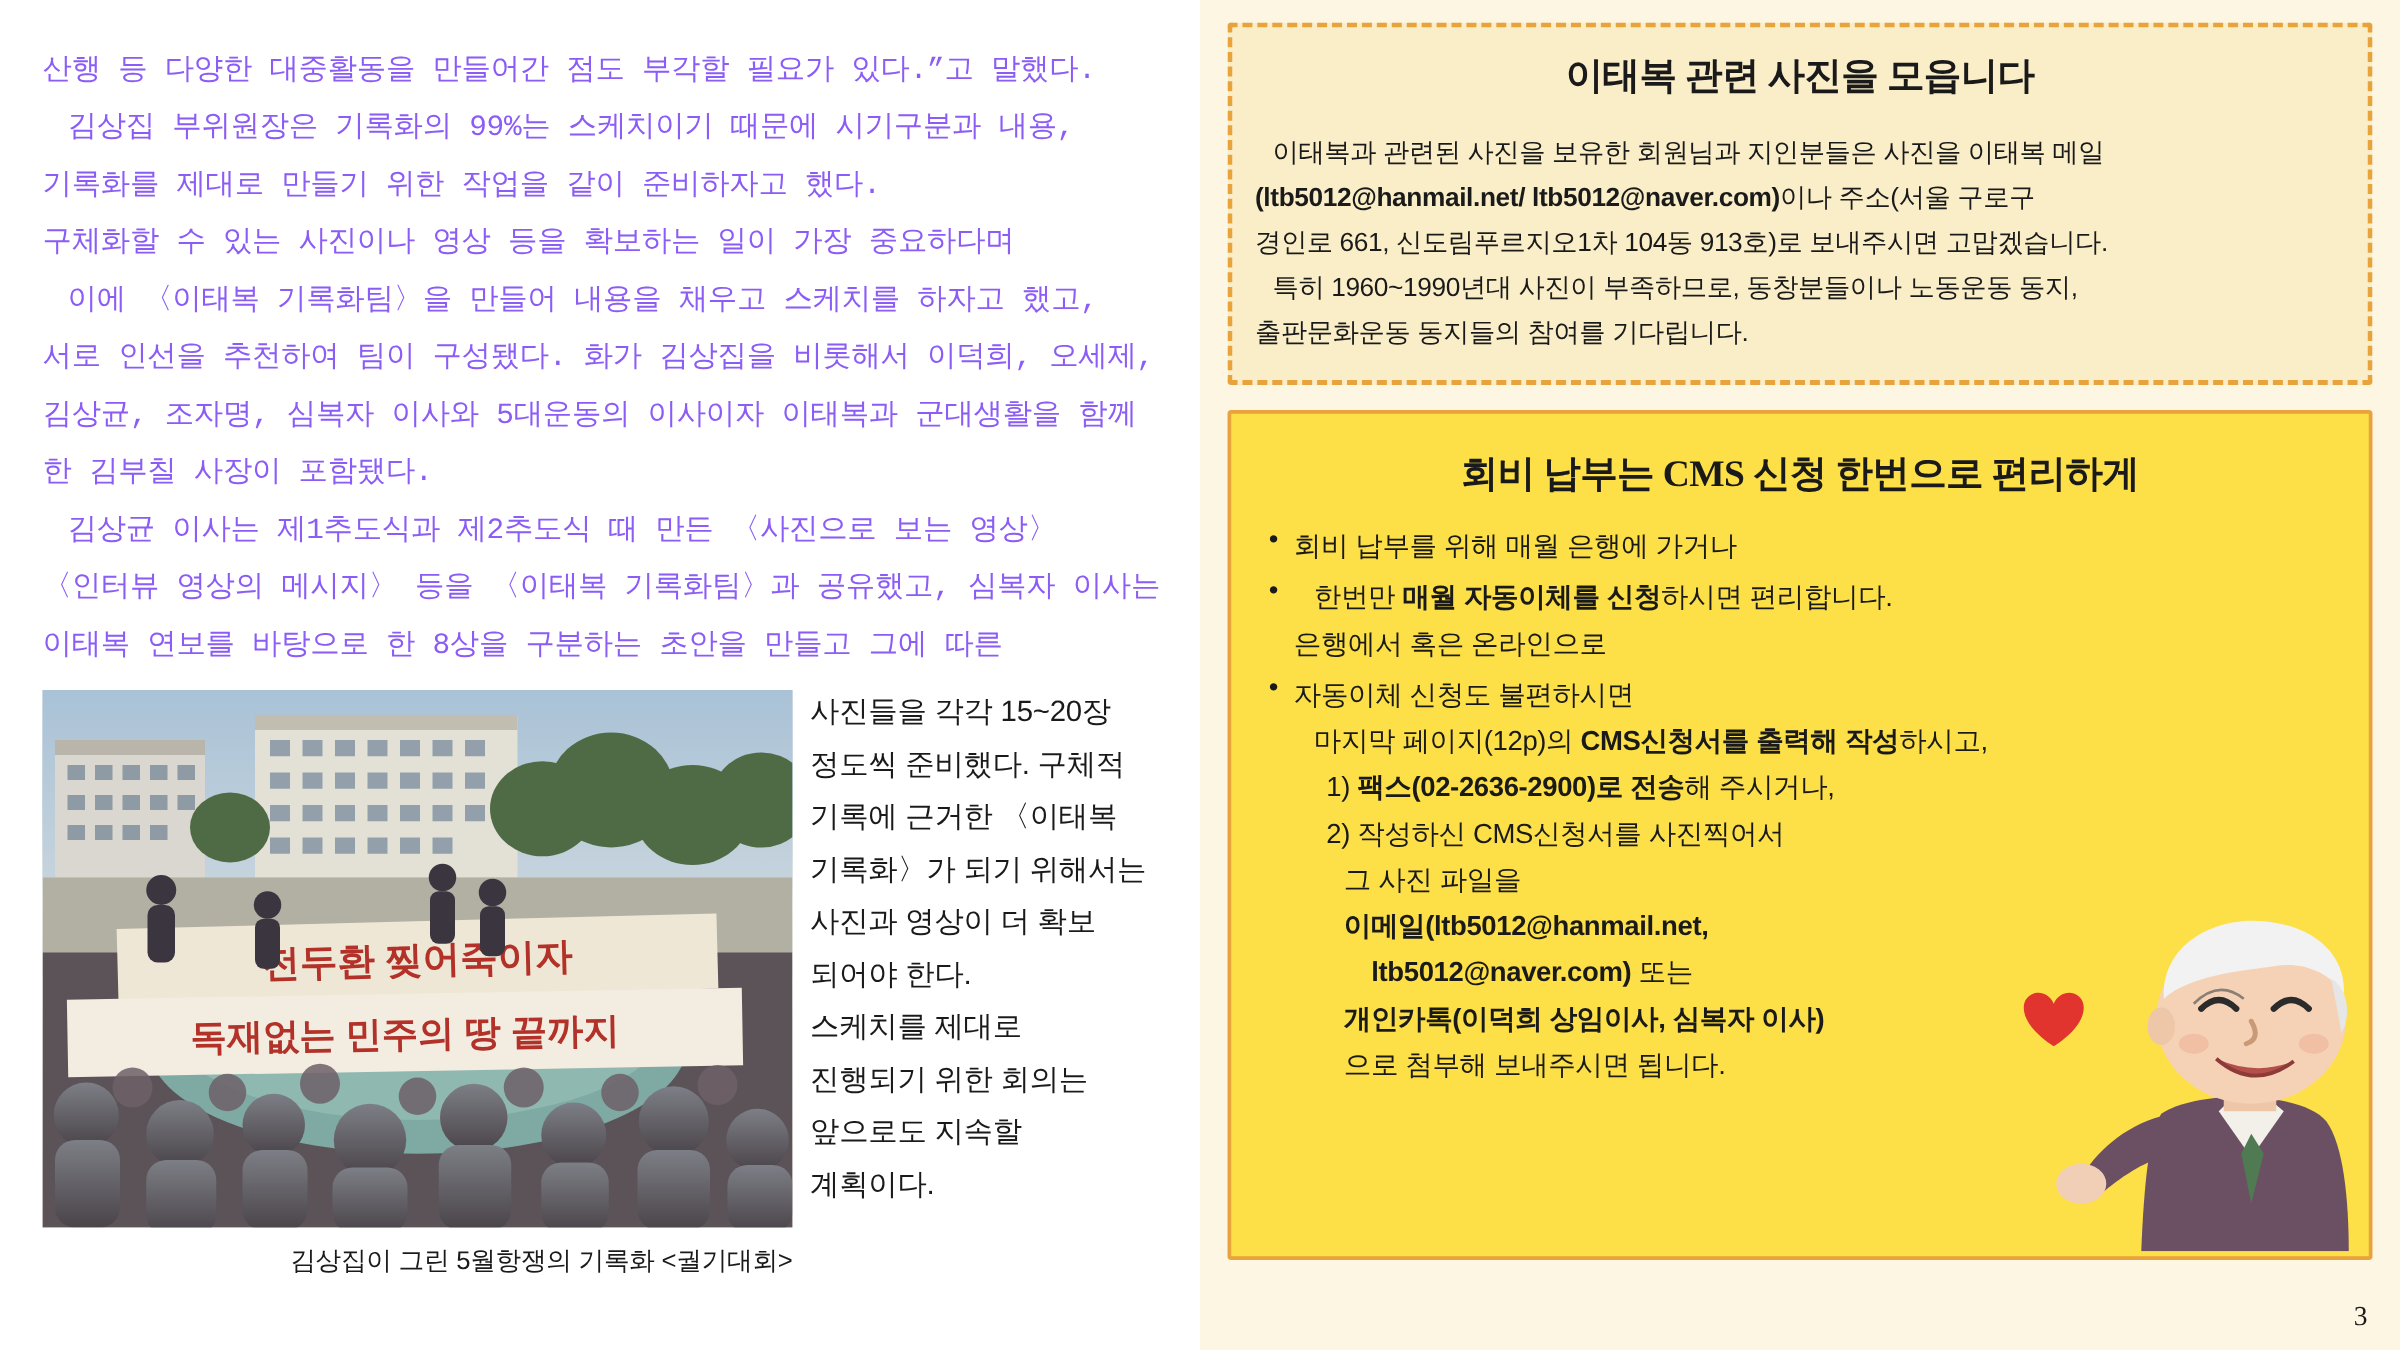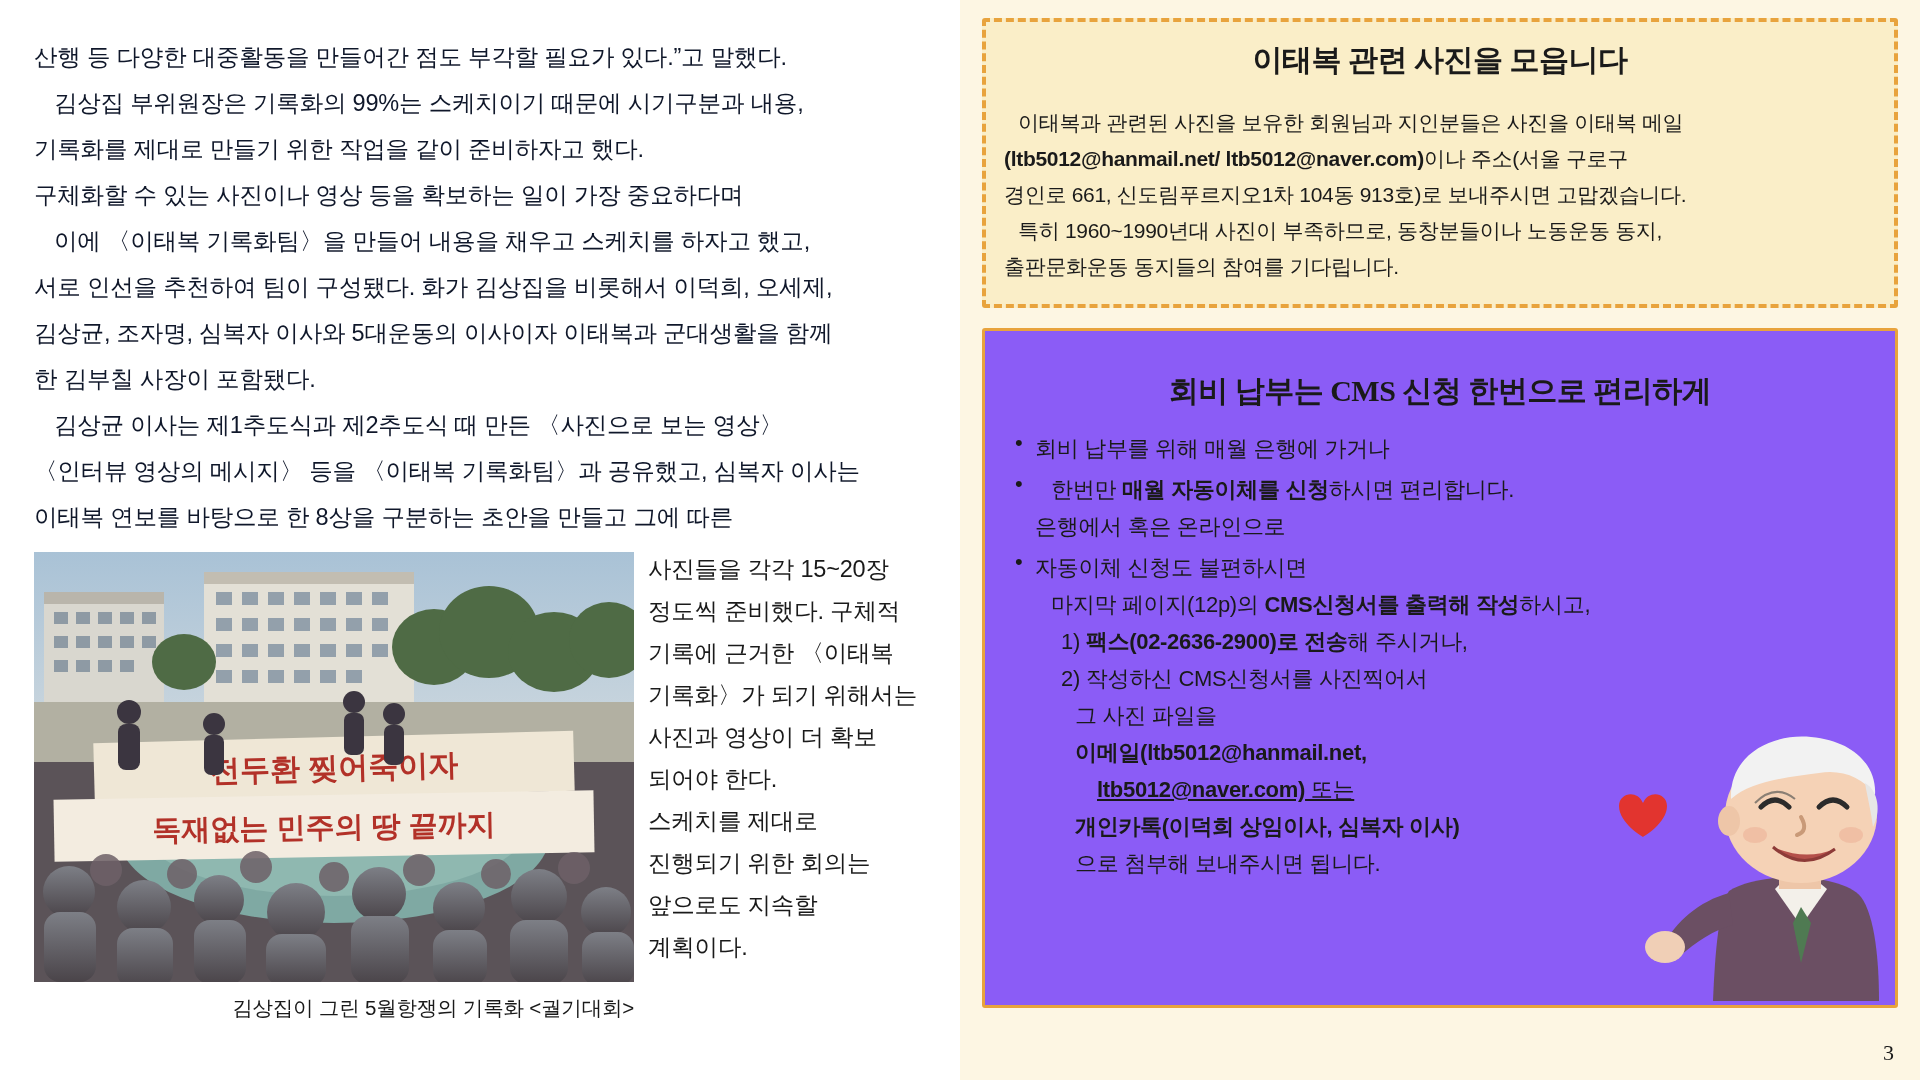--- a/index.html
+++ b/index.html
@@ -25,23 +25,23 @@
     height: 1080px;
     background: #ffffff;
     position: relative;
     padding: 36px 30px 0 34px;
     box-sizing: border-box;
   }
   .body-text p {
     margin: 0 0 4px 0;
     font-size: 23.5px;
     line-height: 42px;
-    color: #0f172a;
+    color: #8b5cf6;
     letter-spacing: -0.2px;
-    font-family: Liberation Sans, sans-serif;
+    font-family: Liberation Mono, monospace;
     white-space: pre-wrap;
   }
   .indent {
     text-indent: 20px;
   }
   
   .img-wrap {
     position: relative;
     margin-top: 10px;
   }
@@ -103,23 +103,23 @@
     line-height: 33px;
     color: #1a1a1a;
     letter-spacing: -0.3px;
   }
   .box-photo p b { font-weight: bold; }
   .center-ind { text-indent: 14px; }
 
   .box-cms {
     margin-top: 20px;
     border: 3px solid #e8a33d;
-    background: #8b5cf6;
+    background: #fde047;
     border-radius: 3px;
-    padding: 32px 20px 14px 20px;
+    padding: 20px 20px 14px 20px;
     box-sizing: border-box;
     height: 680px;
     position: relative;
     overflow: hidden;
   }
   .box-cms h2 {
     margin: 8px 0 18px 0;
     text-align: center;
     font-size: 30px;
     font-weight: bold;
@@ -144,21 +144,21 @@
   .bullet-item .ln {
     font-size: 22px;
     line-height: 37px;
     color: #1a1a1a;
     letter-spacing: -0.3px;
     display: block;
   }
   .ln.ind1 { padding-left: 16px; }
   .ln.ind2 { padding-left: 26px; }
   .ln.ind3 { padding-left: 40px; }
-  .ln.ind4 { padding-left: 62px; text-decoration: underline; }
+  .ln.ind4 { padding-left: 62px; }
   .ln b { font-weight: bold; }
 
   .mascot {
     position: absolute;
     right: 6px;
     bottom: 4px;
     width: 310px;
     height: 290px;
     pointer-events: none;
   }

